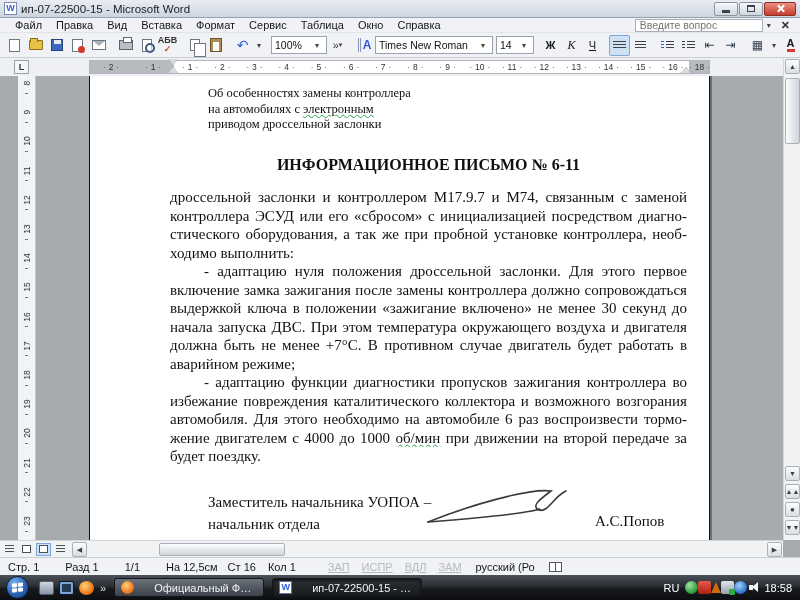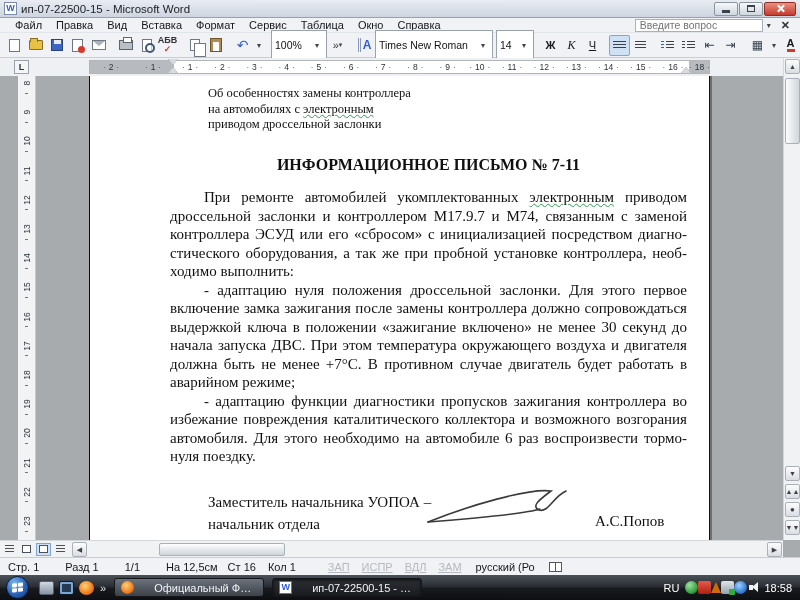--- a/index.html
+++ b/index.html
@@ -32,21 +32,21 @@
   #question-input { width:128px; height:13px; background:#fff; border:1px solid #a7b0bb;
     color:#8c9299; font-size:10.5px; padding:0 4px; line-height:12px; }
   .mini-arrow { font-size:8px; color:#444; padding:0 4px; }
   #menubar-close { color:#333; font-size:11px; font-weight:bold; padding:0 6px; }
 
   
   #toolbar { position:absolute; left:0; top:33px; width:800px; height:25px; background:#f0f2f6;
     border-bottom:1px solid #c9ced5; display:flex; align-items:center; padding-left:4px; }
   .tsep { width:1px; height:18px; background:#c3c8cf; margin:0 3px; }
   .tb { width:21px; height:21px; display:flex; align-items:center; justify-content:center; flex:none; }
-  .combo { height:30px; background:#fff; border:1px solid #9aa2ac; display:flex; align-items:center;
+  .combo { height:18px; background:#fff; border:1px solid #9aa2ac; display:flex; align-items:center;
     font-size:10.5px; color:#111; padding:0 3px; flex:none; }
   .combo .mini-arrow { margin-left:auto; }
   
   .i-page { width:11px; height:13px; background:#fff; border:1px solid #6f7782; }
   .i-folder { width:14px; height:10px; background:#e7c244; border:1px solid #8a6d1f; border-radius:1px; position:relative; }
   .i-folder:before { content:""; position:absolute; left:0; top:-3px; width:6px; height:3px; background:#e7c244; border:1px solid #8a6d1f; border-bottom:none; }
   .i-floppy { width:12px; height:12px; background:#3b66c4; border:1px solid #26437f; position:relative; }
   .i-floppy:before { content:""; position:absolute; left:2px; top:0; width:7px; height:4px; background:#e8ecf2; }
   .i-perm { width:11px; height:13px; background:#fff; border:1px solid #6f7782; position:relative; }
   .i-perm:before { content:""; position:absolute; right:-3px; bottom:-2px; width:7px; height:7px; background:#d43a2a; border-radius:50%; }
@@ -383,37 +383,37 @@
       <div class="vdot" style="top: 425.4px;"></div>
       <div class="vnum" style="top: 440px;">23</div>
       <div class="vdot" style="top: 454.6px;"></div>
     </div>
   <div id="page" class="doc">
     <div id="doc-header">
         <div class="hline">Об особенностях замены контроллера</div>
         <div class="hline">на автомобилях с <span class="grammar">электронным</span></div>
         <div class="hline">приводом дроссельной заслонки</div>
       </div>
-    <div id="doc-title">ИНФОРМАЦИОННОЕ ПИСЬМО № 7-11</div>
+    <div id="doc-title">ИНФОРМАЦИОННОЕ ПИСЬМО № 6-11</div>
     <div id="doc-body">
-        <div class="line jline findent">При ремонте автомобилей укомплектованных <span class="grammar">электронным</span> приводом</div>
         <div class="line jline">дроссельной заслонки и контроллером М17.9.7 и М74, связанным с заменой</div>
         <div class="line jline">контроллера ЭСУД или его «сбросом» с инициализацией посредством диагно-</div>
         <div class="line jline">стического оборудования, а так же при пробной установке контроллера, необ-</div>
         <div class="line">ходимо выполнить:</div>
         <div class="line jline findent">- адаптацию нуля положения дроссельной заслонки. Для этого первое</div>
         <div class="line jline">включение замка зажигания после замены контроллера должно сопровождаться</div>
         <div class="line jline">выдержкой ключа в положении «зажигание включено» не менее 30 секунд до</div>
         <div class="line jline">начала запуска ДВС. При этом температура окружающего воздуха и двигателя</div>
         <div class="line jline">должна быть не менее +7°С. В противном случае двигатель будет работать в</div>
         <div class="line">аварийном режиме;</div>
         <div class="line jline findent">- адаптацию функции диагностики пропусков зажигания контроллера во</div>
         <div class="line jline">избежание повреждения каталитического коллектора и возможного возгорания</div>
         <div class="line jline">автомобиля. Для этого необходимо на автомобиле 6 раз воспроизвести тормо-</div>
-        <div class="line">нуля поездку.</div>
+        <div class="line jline">жение двигателем с 4000 до 1000 <span class="grammar">об/мин</span> при движении на второй передаче за</div>
+        <div class="line">будет поездку.</div>
       </div>
     <div id="sig-role">
       <div>Заместитель начальника УОПОА –</div>
       <div>начальник отдела</div>
     </div>
     <svg id="sig-scribble" width="150" height="52" viewBox="0 0 150 52">
       <path d="M8 40 C 48 24, 108 6, 131 9 C 119 18, 111 24, 119 28 C 128 31, 133 15, 146 9" fill="none" stroke="#3a3a3a" stroke-width="1.6" stroke-linecap="round"></path>
       <path d="M8 40 C 58 36, 108 31, 120 27" fill="none" stroke="#3a3a3a" stroke-width="1.4" stroke-linecap="round"></path>
     </svg>
     <div id="sig-name">А.С.Попов</div>

